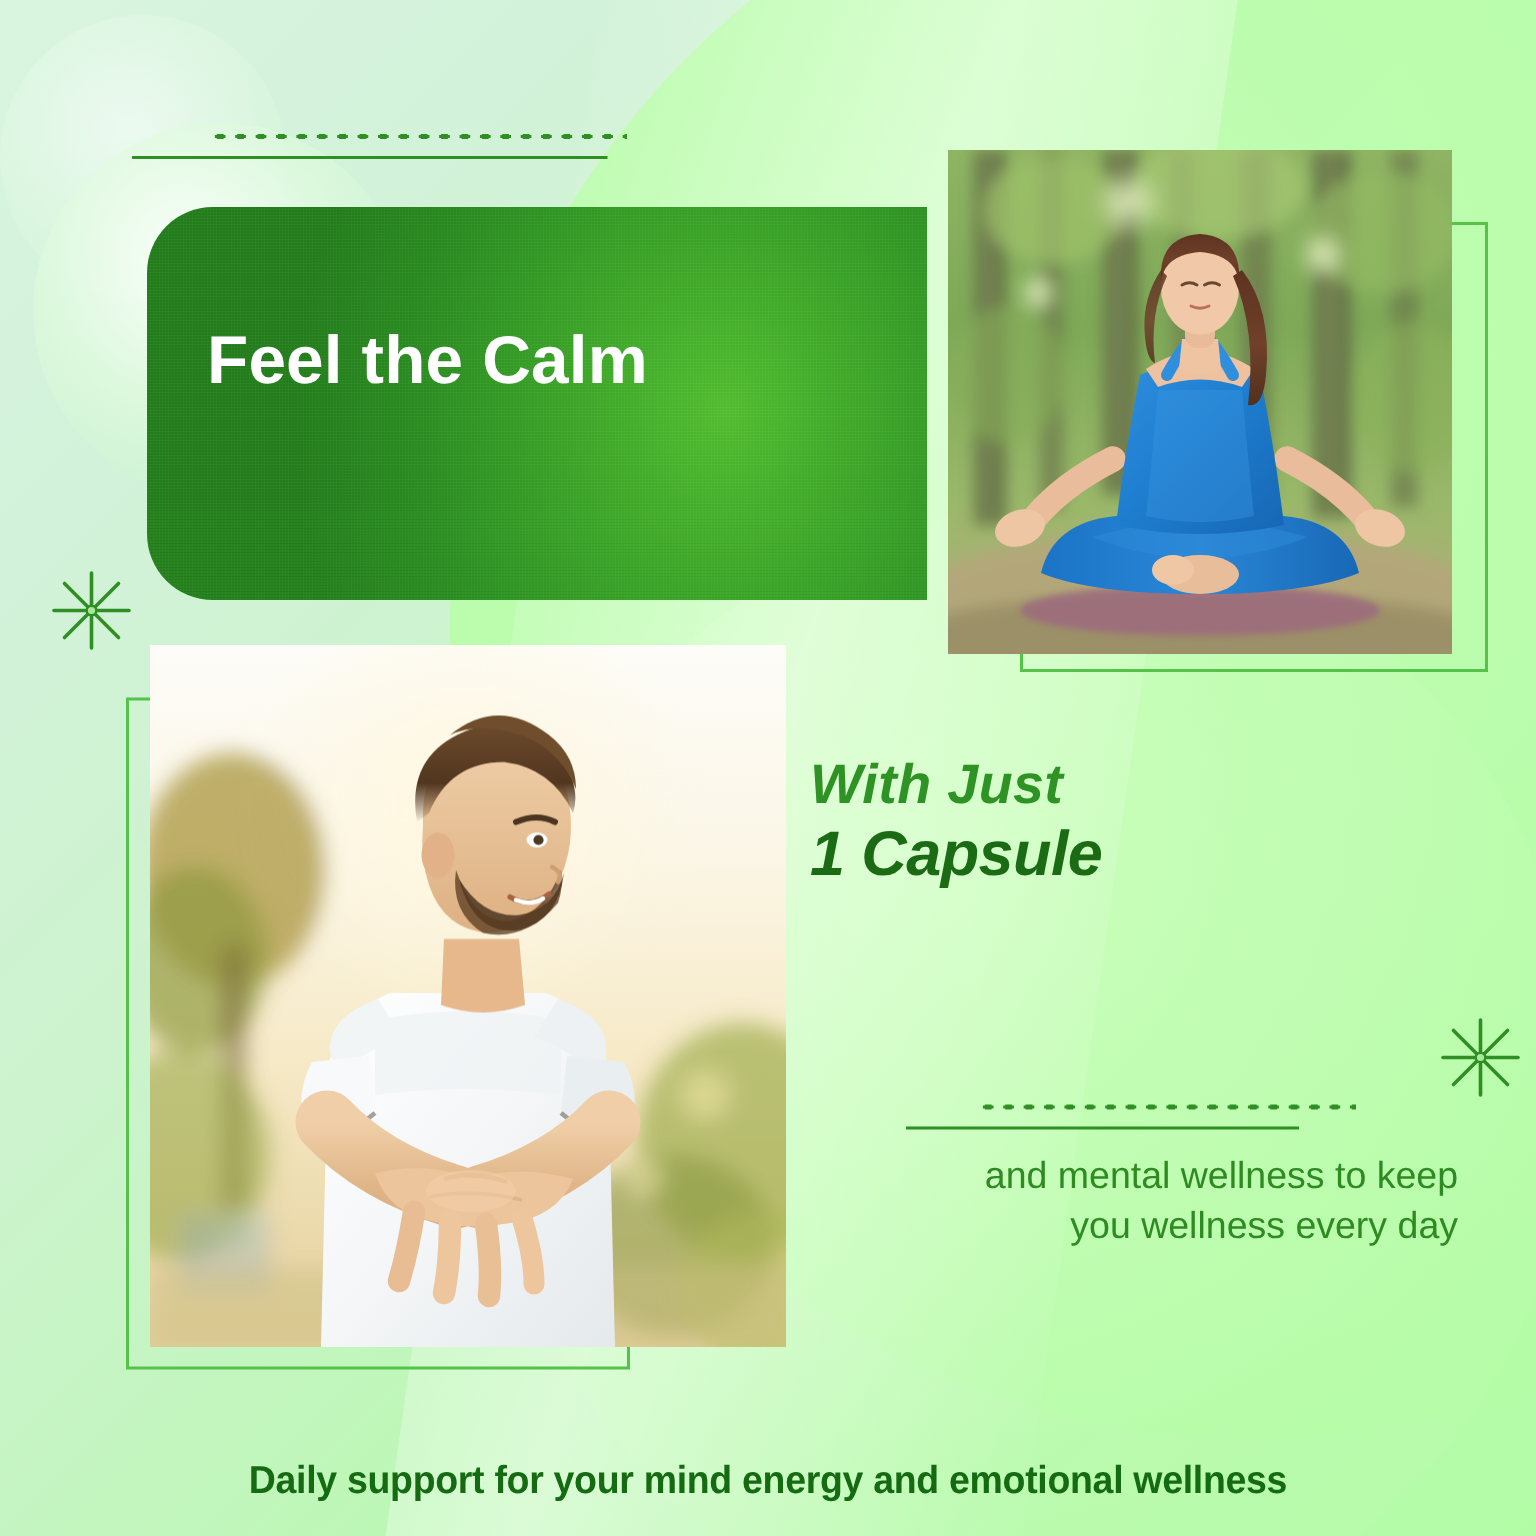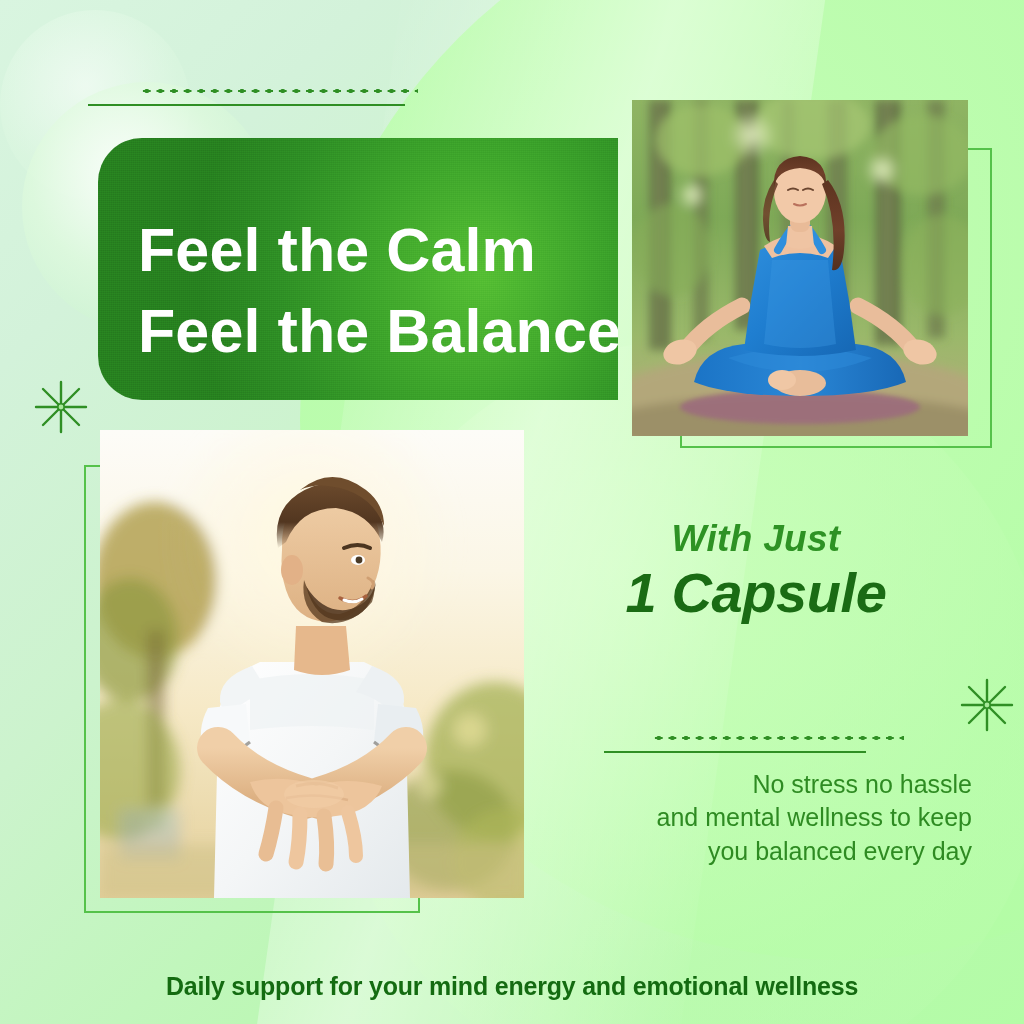--- a/index.html
+++ b/index.html
@@ -67,21 +67,21 @@
   .banner::after {
     content:""; position:absolute; inset:0;
     opacity:.30; mix-blend-mode:overlay;
     background-image:
       repeating-linear-gradient(0deg, rgba(255,255,255,.10) 0 1px, rgba(0,0,0,.10) 1px 2px),
       repeating-linear-gradient(90deg, rgba(255,255,255,.08) 0 1px, rgba(0,0,0,.08) 1px 2px);
   }
   .banner-text {
     position:relative; z-index:2;
     color:#fff;
-    font-size:61px; font-weight:700;
+    font-size:45px; font-weight:700;
     letter-spacing:.1px; line-height:1.33;
     padding:72px 0 0 40px;
     white-space:nowrap;
   }
 
   
   .deco-top { position:absolute; left:88px; top:88px; width:330px; z-index:4; }
   .deco-dots {
     height:6px;
     background-image:radial-gradient(#2f8f24 38%, transparent 40%);
@@ -101,29 +101,29 @@
 
   .photo { position:absolute; overflow:hidden; z-index:5; background:#eaf6e8; }
   .photo-tr { left:632px; top:100px; width:336px; height:336px; }
   .photo-bl { left:100px; top:430px; width:424px; height:468px; }
 
   
   .ph-svg { display:block; width:100%; height:100%; }
 
   
   .right-col {
-    position:absolute; left:540px; top:520px; width:432px;
-    text-align:center; z-index:6;
+    position:absolute; left:540px; top:504px; width:432px;
+    text-align:left; z-index:6;
   }
   .with-just {
     font-size:37px; font-weight:700; font-style:italic;
     color:#2e9224; letter-spacing:.3px; line-height:1.05;
   }
   .capsule {
-    font-size:56px; font-weight:700; font-style:italic;
+    font-size:42px; font-weight:700; font-style:italic;
     color:#1a6b14; line-height:1.06; letter-spacing:-.4px;
     margin-top:4px;
   }
   .body-copy {
     position:absolute; left:540px; top:768px; width:432px;
     text-align:right; z-index:6;
     color:#2e8b22; font-size:25px; line-height:1.33; font-weight:400;
   }
 
   
@@ -153,21 +153,20 @@
 </div>
 
 <div class="deco-top">
   <div class="deco-dots"></div>
   <div class="deco-rule"></div>
 </div>
 
 <div class="banner">
   <div class="banner-text">
     <div>Feel the Calm</div>
-    <div>Feel the Balance</div>
   </div>
 </div>
 
 <div class="frame-line frame-tr"></div>
 <div class="frame-line frame-bl"></div>
 
 <div class="photo photo-tr">
   <svg class="ph-svg" viewBox="0 0 336 336" preserveAspectRatio="xMidYMid slice">
     <defs>
       <linearGradient id="forestBg" x1="0" y1="0" x2="0" y2="1">
@@ -400,18 +399,17 @@
   <div class="with-just">With Just</div>
   <div class="capsule">1 Capsule</div>
 </div>
 
 <div class="deco-right">
   <div class="deco-dots"></div>
   <div class="deco-rule"></div>
 </div>
 
 <div class="body-copy">
-  <div>No stress no hassle</div>
   <div>and mental wellness to keep</div>
-  <div>you balanced every day</div>
+  <div>you wellness every day</div>
 </div>
 
 <div class="tagline">Daily support for your mind energy and emotional wellness</div>
 
 </body></html>

